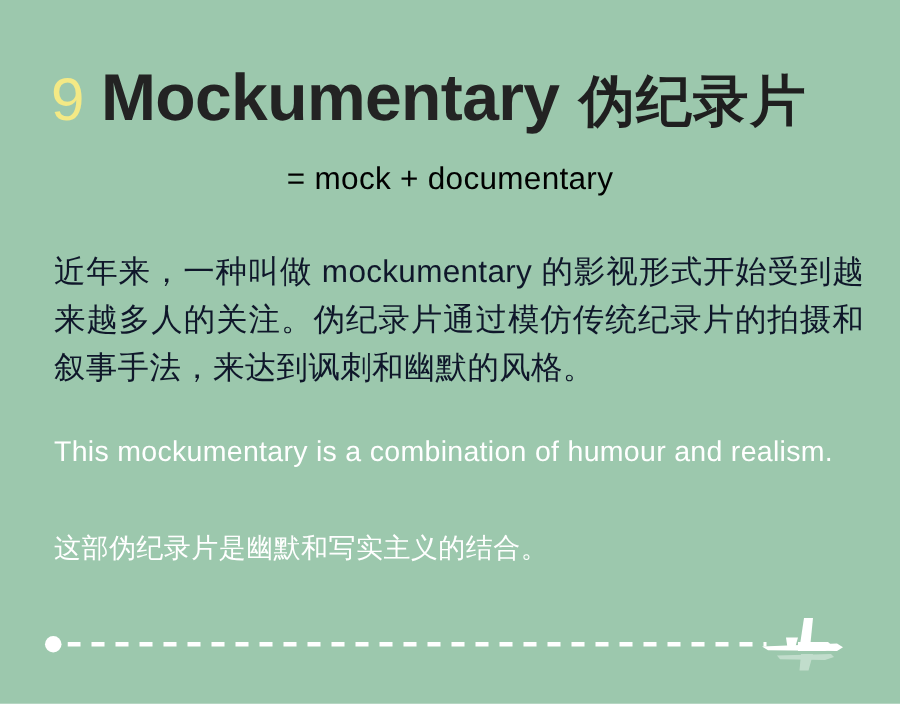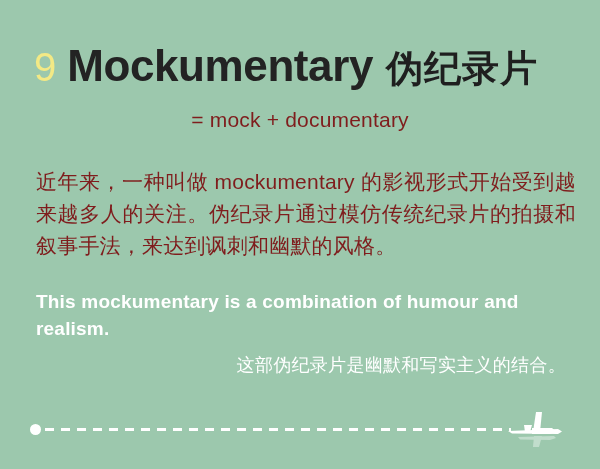--- a/index.html
+++ b/index.html
@@ -56,60 +56,59 @@
   }
 
   .subtitle {
     position: absolute;
     left: 0;
     top: 108px;
     width: 600px;
     text-align: center;
     font-size: 21px;
     font-weight: 400;
-    color: #7f1d1d;
+    color: #000000;
     letter-spacing: 0.2px;
   }
 
   
   .paragraph {
     position: absolute;
     left: 36px;
     top: 166px;
     width: 540px;
     font-size: 21px;
     line-height: 32px;
-    color: #7f1d1d;
+    color: #0f172a;
     letter-spacing: 0.2px;
     text-align: justify;
   }
 
   
   .example-en {
     position: absolute;
     left: 36px;
     top: 288px;
     width: 530px;
     font-size: 19px;
     line-height: 27px;
     color: #ffffff;
-    font-weight: 700;
+    font-weight: 400;
     letter-spacing: 0.2px;
   }
   .example-cn {
     position: absolute;
     left: 36px;
     top: 352px;
     width: 530px;
     font-size: 18px;
     line-height: 26px;
     color: #ffffff;
     font-weight: 400;
     letter-spacing: 0.3px;
-    text-align: right;
   }
 
   
   .flight-path {
     position: absolute;
     left: 0;
     top: 412px;
     width: 600px;
     height: 40px;
   }

